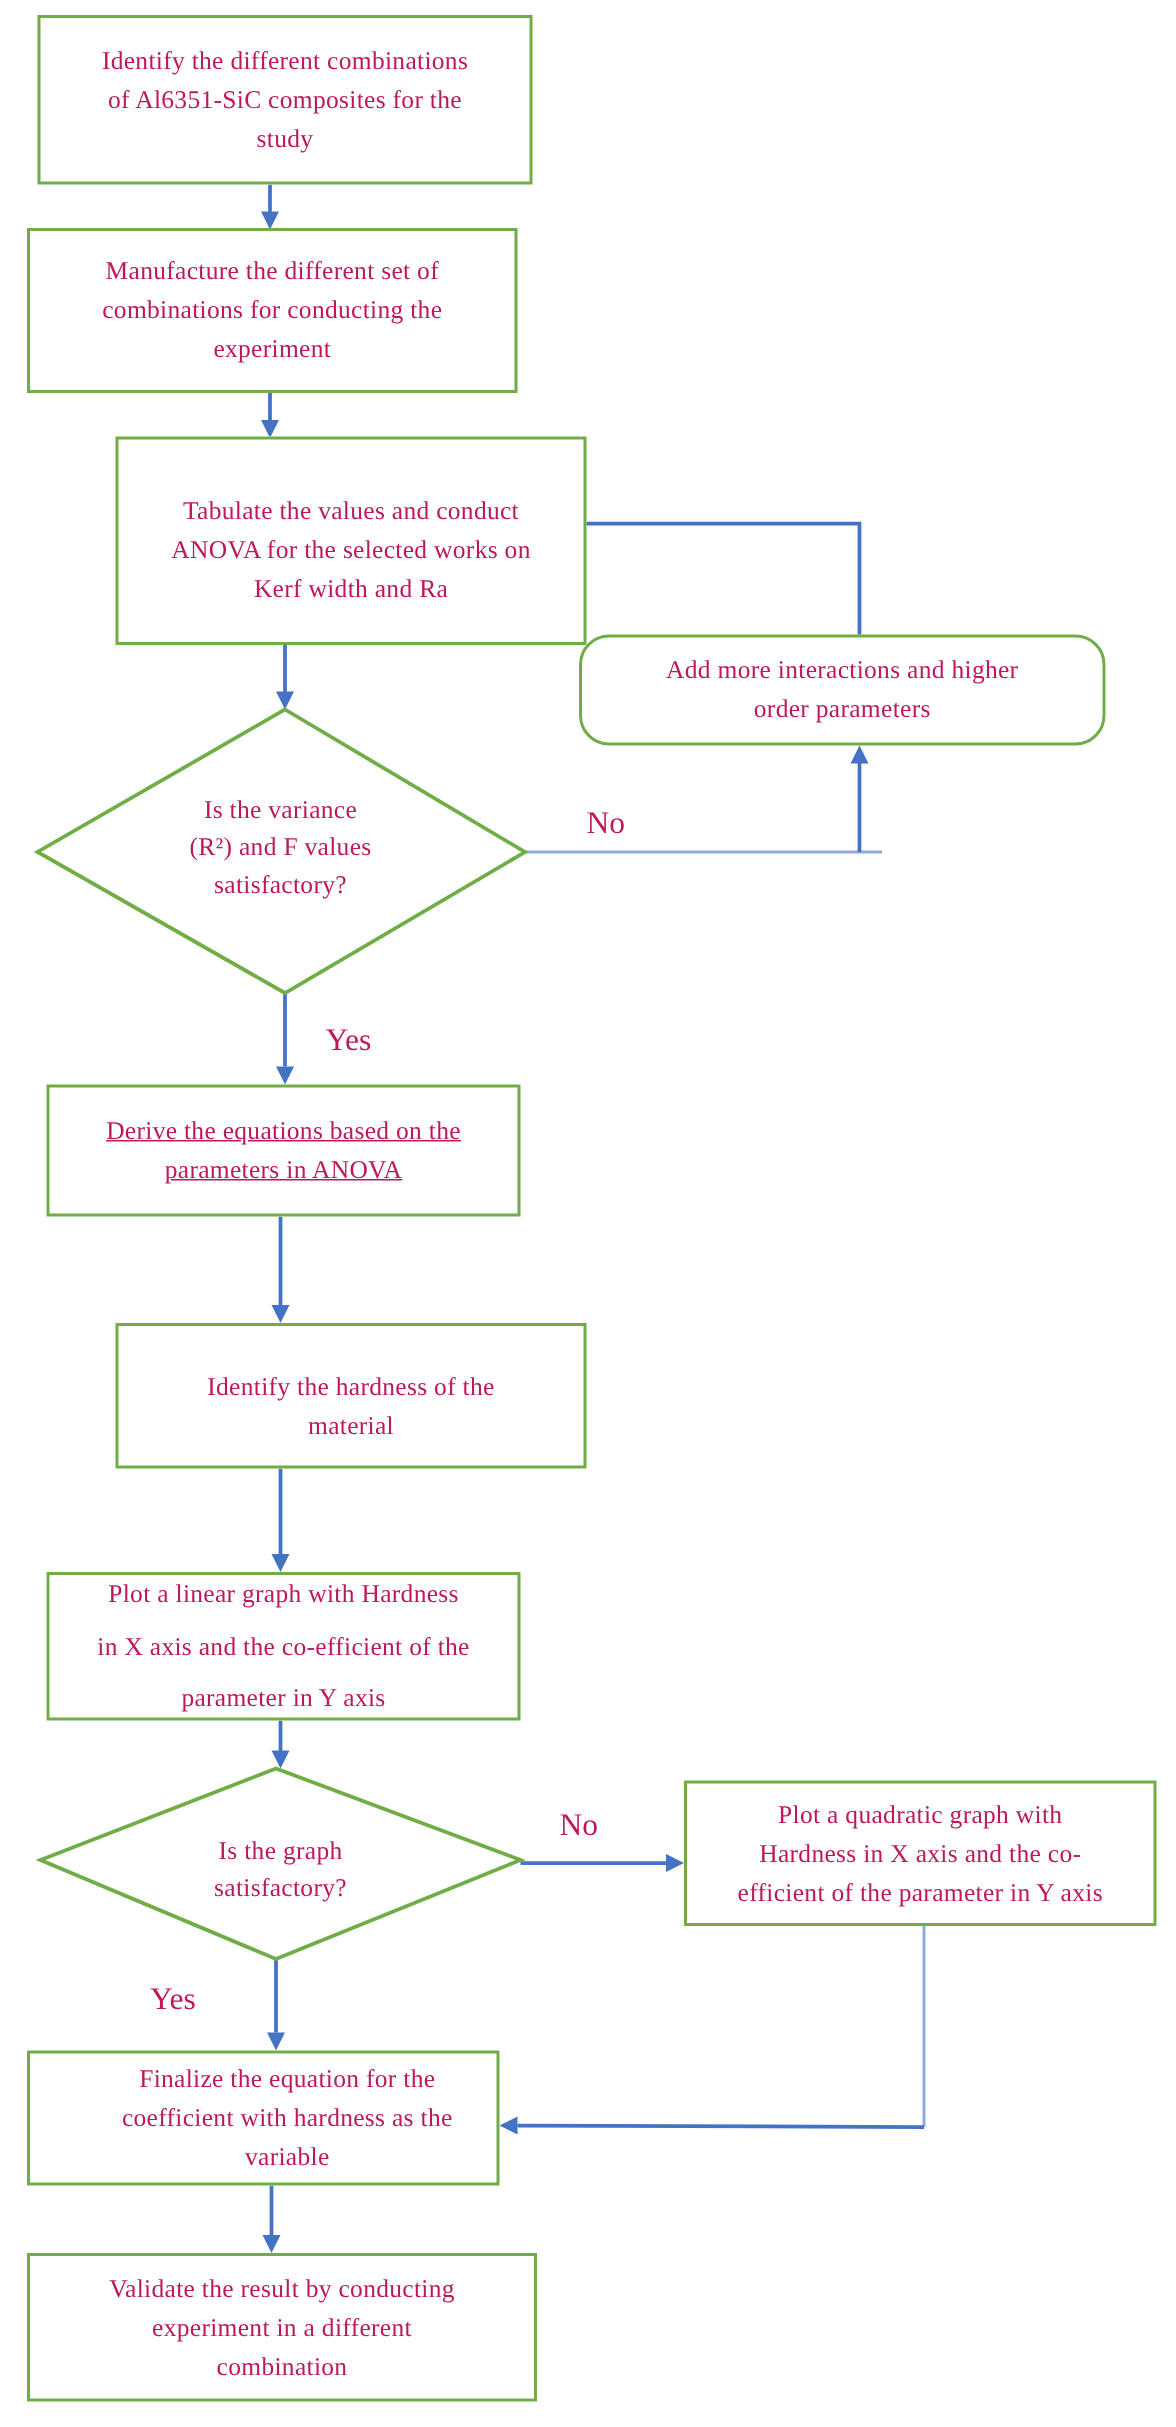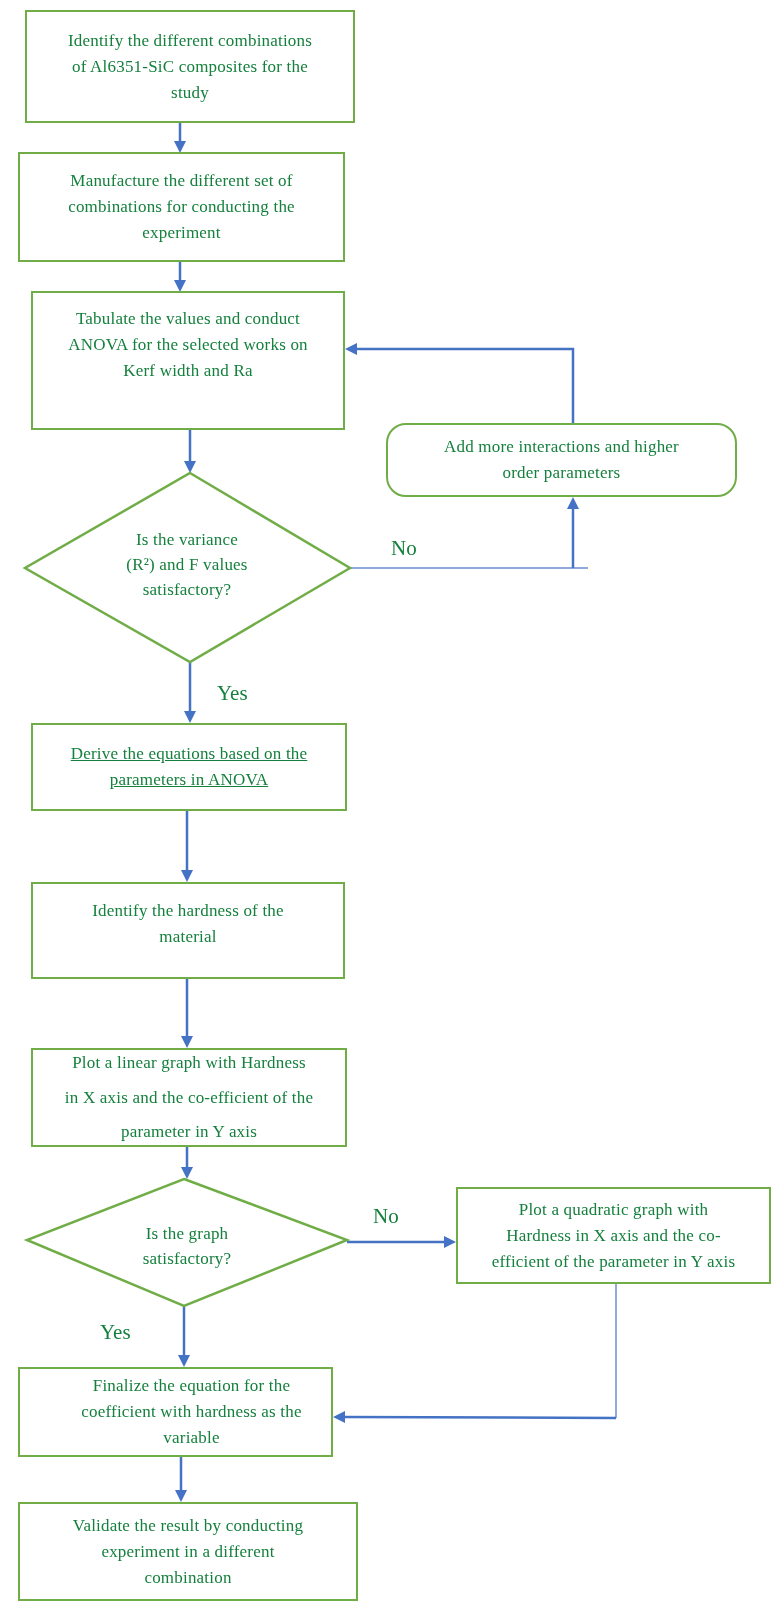--- a/index.html
+++ b/index.html
@@ -2,21 +2,21 @@
 <html><head>
 <meta charset="utf-8">
 <style>
   html, body { margin: 0; padding: 0; background: #ffffff; }
   #canvas {
     position: relative;
     width: 784px;
     height: 1618px;
     background: #ffffff;
     font-family: "Liberation Serif", "DejaVu Serif", serif;
-    color: #15803d;
+    color: #be185d;
     overflow: hidden;
   }
   #connectors {
     position: absolute;
     left: 0; top: 0;
     width: 784px; height: 1618px;
   }
   .node {
     position: absolute;
     box-sizing: border-box;
@@ -24,21 +24,21 @@
     background: #ffffff;
     display: flex;
     flex-direction: column;
     align-items: center;
     justify-content: center;
     text-align: center;
     font-size: 17px;
     line-height: 26px;
     letter-spacing: 0.2px;
   }
-  .node.top-align { justify-content: flex-start; }
+  .node.top-align { justify-content: center; margin-left: 46px; }
   .dtext {
     position: absolute;
     text-align: center;
     font-size: 17px;
     line-height: 25px;
     letter-spacing: 0.2px;
   }
   .label {
     position: absolute;
     font-size: 21px;

